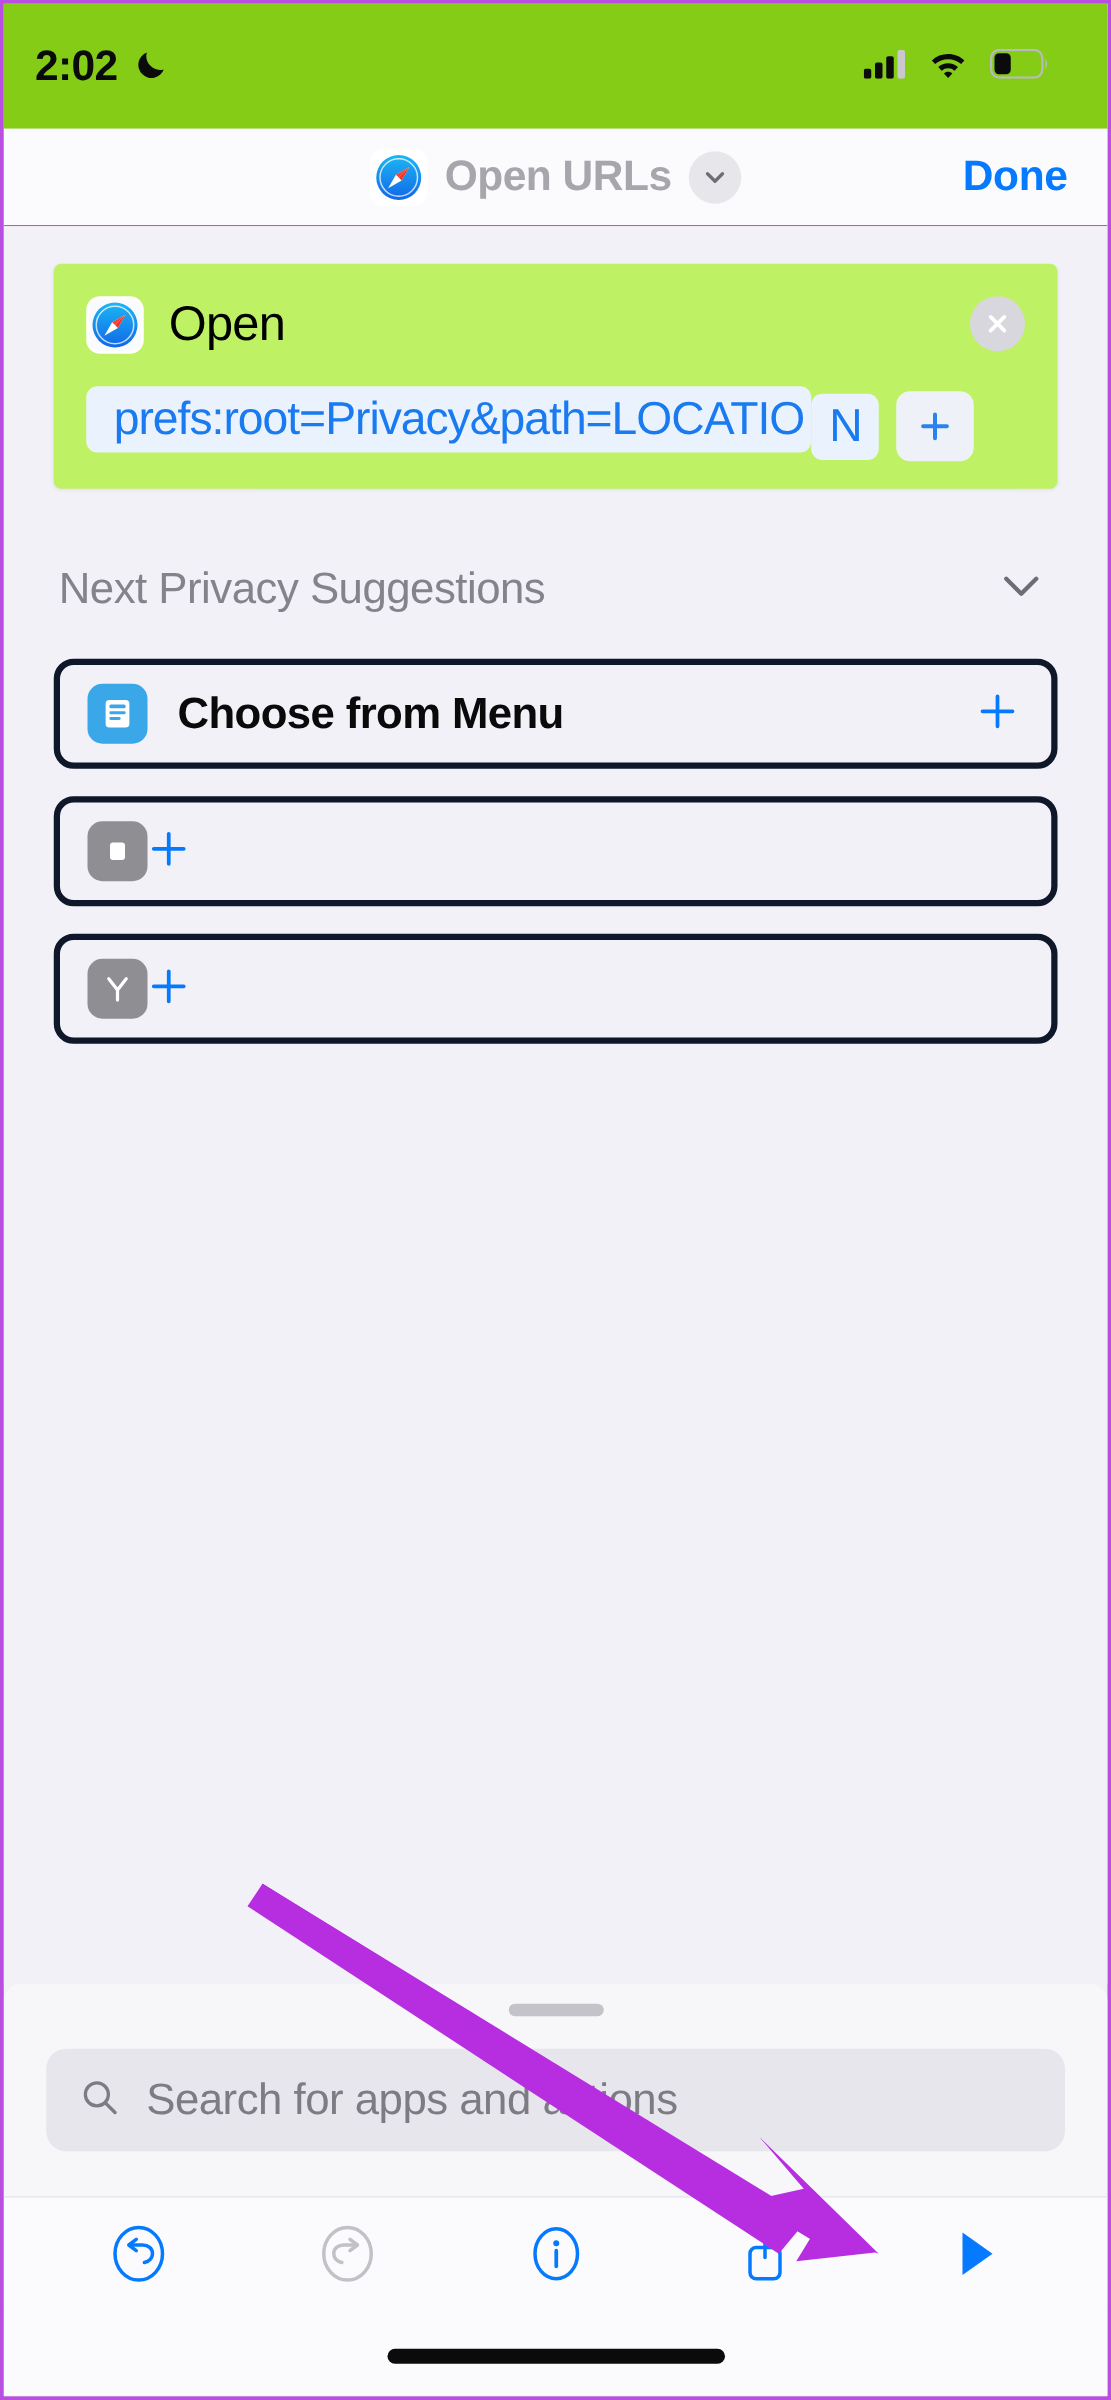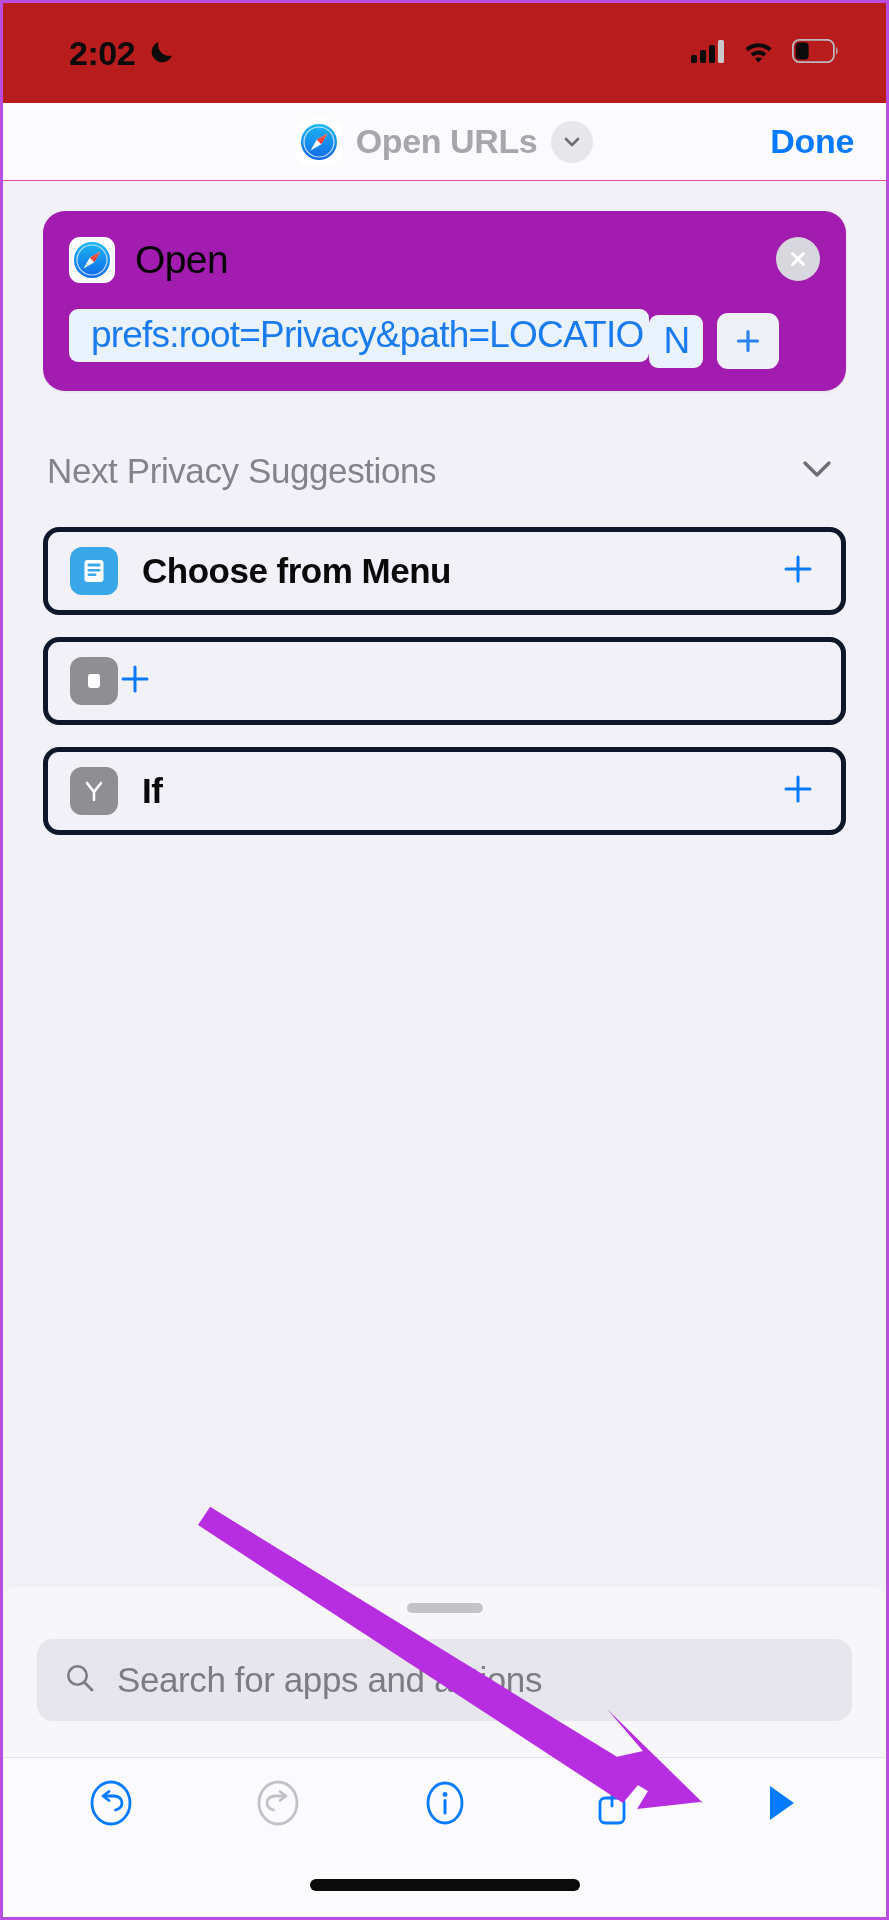--- a/index.html
+++ b/index.html
@@ -20,25 +20,25 @@
     border: 3px solid #b94fe0;
     background: #f2f1f7;
     overflow: hidden;
   }
 
   
   .statusbar {
     position: absolute;
     top: 0; left: 0; right: 0;
     height: 100px;
-    background: #b91c1c;
+    background: #84cc16;
     display: flex;
     align-items: center;
     justify-content: space-between;
-    padding: 0 46px 0 66px;
+    padding: 0 46px 0 25px;
   }
   .status-left {
     display: flex;
     align-items: center;
     gap: 13px;
   }
   .status-time {
     font-size: 34px;
     font-weight: bold;
     color: #0b0b0c;
@@ -101,22 +101,22 @@
     position: absolute;
     top: 178px; left: 0; right: 0;
     bottom: 330px;
     background: #f2f1f7;
     padding: 30px 40px 0 40px;
   }
 
   
   .action-card {
     position: relative;
-    background: #a21caf;
-    border-radius: 22px;
+    background: #bef264;
+    border-radius: 6px;
     padding: 26px 26px 22px 26px;
     box-shadow: 0 1px 3px rgba(0,0,0,0.07);
   }
   .action-head {
     display: flex;
     align-items: center;
     gap: 20px;
   }
   .action-app-icon {
     width: 46px; height: 46px;
@@ -434,21 +434,20 @@
           </svg>
         </span>
       </div>
 
       <div class="sugg-row">
         <span class="sugg-icon" style="background:#8e8e93;">
           <svg width="30" height="30" viewBox="0 0 30 30">
             <path d="M8 7 15 16 V24 M22 7 15 16" fill="none" stroke="#ffffff" stroke-width="2.6" stroke-linecap="round" stroke-linejoin="round"></path>
           </svg>
         </span>
-        <span class="sugg-label">If</span>
         <span class="sugg-plus">
           <svg width="34" height="34" viewBox="0 0 34 34">
             <path d="M17 5V29 M5 17H29" stroke="#067aff" stroke-width="3" stroke-linecap="round"></path>
           </svg>
         </span>
       </div>
 
     </div>
   </div>
 

